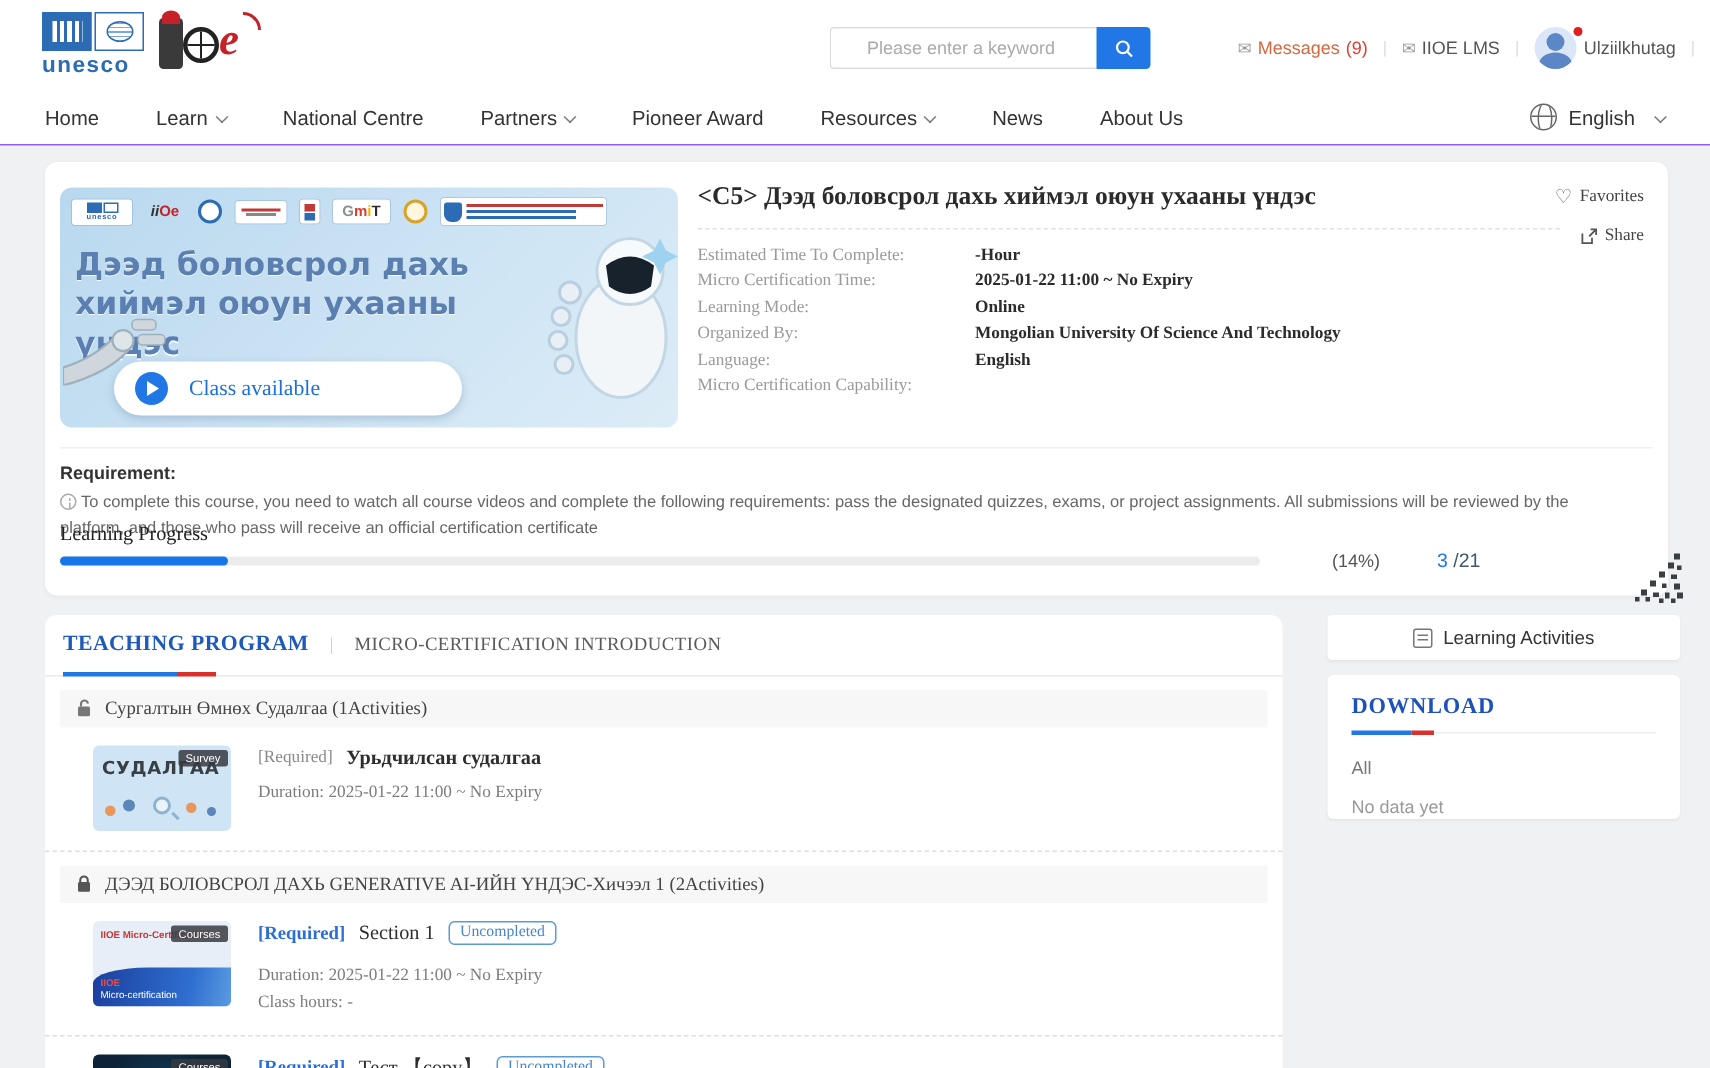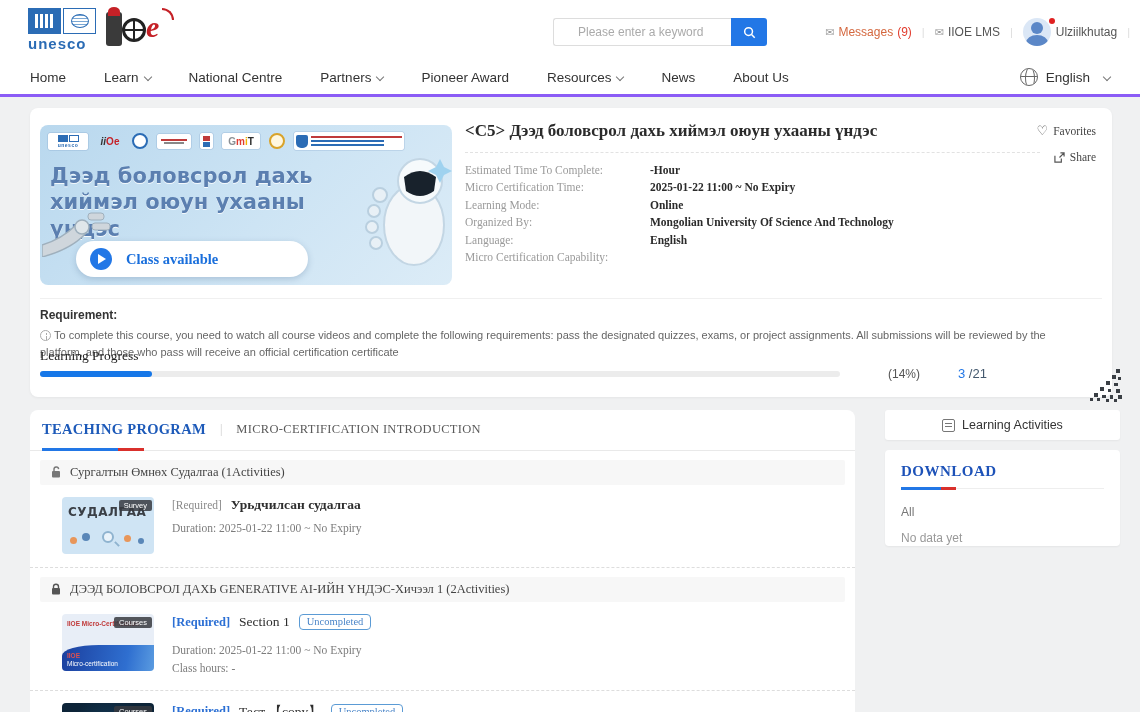--- a/index.html
+++ b/index.html
@@ -36,21 +36,21 @@
   .lms-link { color:#555; }
   .hdr-div { color:#ddd; font-size:11px; }
   .avatar-wrap { display:flex; align-items:center; gap:5px; position:relative; cursor:pointer; }
   .avatar { width:28px; height:28px; border-radius:50%; background:#dbe7f6; position:relative; overflow:hidden; }
   .avatar .head { position:absolute; left:8px; top:4px; width:12px; height:12px; border-radius:50%; background:#5b87c7; }
   .avatar .bust { position:absolute; left:3px; top:17px; width:22px; height:16px; border-radius:50% 50% 0 0; background:#5b87c7; }
   .notif-dot { position:absolute; left:26px; top:0; width:6px; height:6px; border-radius:50%; background:#e02020; }
   .username { color:#555; font-size:12px; }
 
   
-  .nav { position:absolute; top:60px; left:0; width:1140px; height:37px; background:#fff; border-bottom:3px solid #8b5cf6; display:flex; align-items:center; padding:0 30px; font-size:13.5px; color:#333; }
+  .nav { position:absolute; top:60px; left:0; width:1140px; height:37px; background:#fff; border-bottom:1px solid #8b5cf6; display:flex; align-items:center; padding:0 30px; font-size:13.5px; color:#333; }
   .nav-item { margin-right:38px; cursor:pointer; white-space:nowrap; }
   .chev { display:inline-block; width:6px; height:6px; border-right:1.5px solid #777; border-bottom:1.5px solid #777; transform:rotate(45deg); margin-left:6px; vertical-align:2px; }
   .nav-right { margin-left:auto; display:flex; align-items:center; gap:8px; cursor:pointer; }
   .globe-icon { width:18px; height:18px; border:1.5px solid #666; border-radius:50%; position:relative; overflow:hidden; }
   .globe-icon::before { content:""; position:absolute; left:4px; top:-2px; width:8px; height:20px; border:1.2px solid #666; border-radius:50%; }
   .globe-icon::after { content:""; position:absolute; left:-2px; top:7px; width:20px; height:1.2px; background:#666; }
 
   
   .hero { position:absolute; left:30px; top:108px; width:1082px; height:289px; background:#fff; border-radius:8px; box-shadow:0 1px 3px rgba(0,0,0,.05); }
   .banner { position:absolute; left:10px; top:17px; width:412px; height:160px; border-radius:8px; overflow:hidden; background:linear-gradient(135deg,#b9d8ee 0%,#cde4f4 55%,#dcecf7 100%); }
@@ -77,21 +77,21 @@
   .blogo-must .shield { width:12px; height:13px; background:#2b6cb5; border-radius:2px 2px 5px 5px; flex:none; }
   .blogo-must .lines { display:flex; flex-direction:column; gap:2px; flex:1; }
   .blogo-must .lines i { display:block; height:2px; background:#c03a3a; }
   .blogo-must .lines i + i { background:#2b6cb5; width:80%; }
   .banner-title { position:absolute; left:10px; right:70px; top:38px; font-weight:bold; font-size:21px; line-height:1.25; color:#5b7fb0; text-shadow:0 1px 0 rgba(255,255,255,.8); font-family:"DejaVu Sans",sans-serif; }
   .robot { position:absolute; right:-4px; top:22px; width:120px; height:130px; }
   .hand { position:absolute; left:2px; bottom:28px; width:70px; height:52px; }
   .class-btn { position:absolute; left:36px; bottom:8px; width:232px; height:36px; background:#fff; border-radius:18px; box-shadow:0 2px 6px rgba(60,90,130,.25); display:flex; align-items:center; gap:14px; padding:0 14px; cursor:pointer; }
   .play-circle { width:22px; height:22px; border-radius:50%; background:#2277e6; position:relative; flex:none; }
   .play-circle::before { content:""; position:absolute; left:8px; top:6px; border-left:8px solid #fff; border-top:5px solid transparent; border-bottom:5px solid transparent; }
-  .class-label { font-size:14.5px; font-weight:bold; color:#1a6fdc; font-family:"Liberation Serif","DejaVu Serif",serif; }
+  .class-label { font-size:14.5px; font-weight:normal; color:#1a6fdc; font-family:"Liberation Serif","DejaVu Serif",serif; }
 
   .course-title { position:absolute; left:435px; top:13px; width:560px; font-size:17px; font-weight:bold; color:#2b2b2b; }
   .title-divider { position:absolute; left:435px; top:44px; width:575px; border-top:1px dashed #e2e2e2; }
   .details { position:absolute; left:435px; top:53px; width:600px; }
   .detail-row { display:flex; height:17.5px; align-items:center; font-size:11.5px; }
   .detail-label { width:185px; color:#9a9a9a; flex:none; }
   .detail-value { color:#2b2b2b; font-weight:bold; }
   .fav-share { position:absolute; right:16px; top:16px; text-align:right; }
   .fav-btn,.share-btn { display:flex; align-items:center; justify-content:flex-end; gap:5px; font-size:11.5px; color:#444; cursor:pointer; margin-bottom:14px; }
   .heart { font-size:13px; color:#666; line-height:1; }

